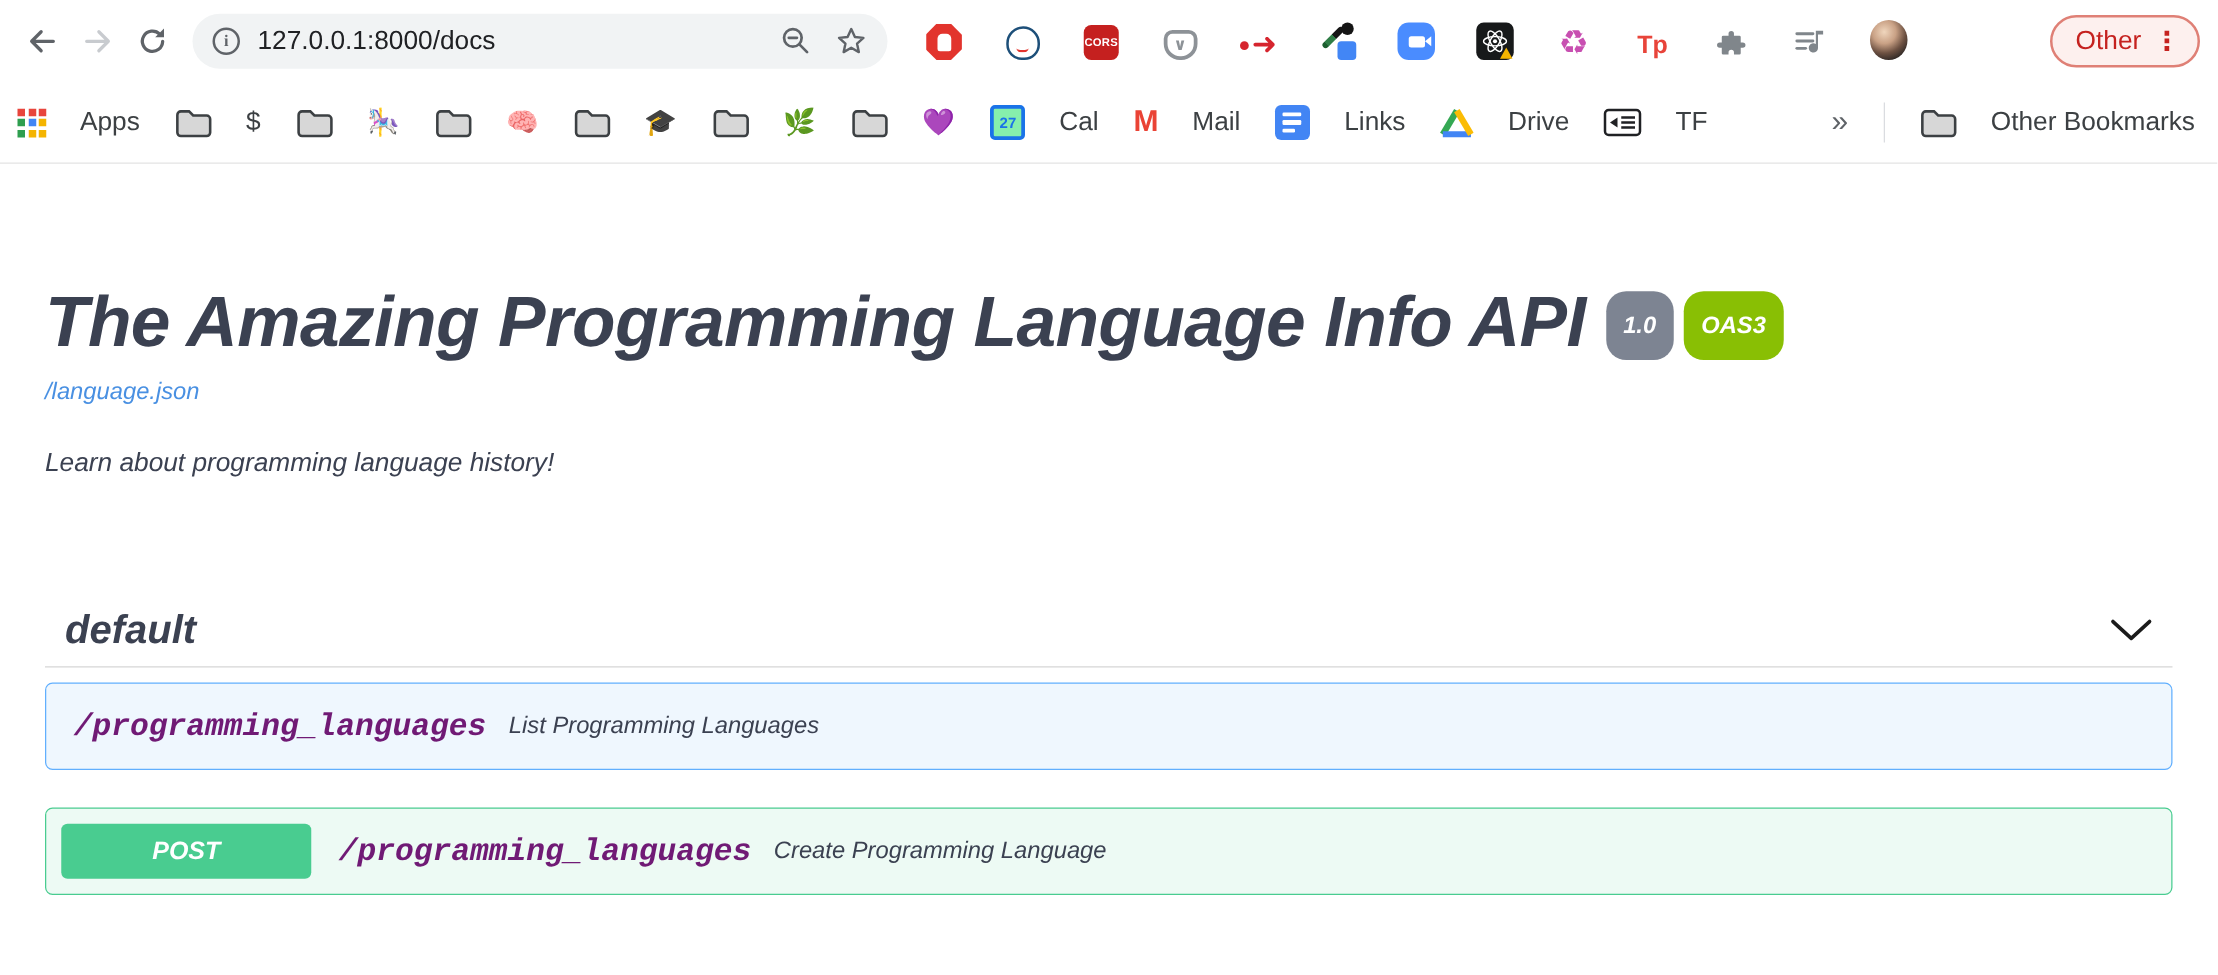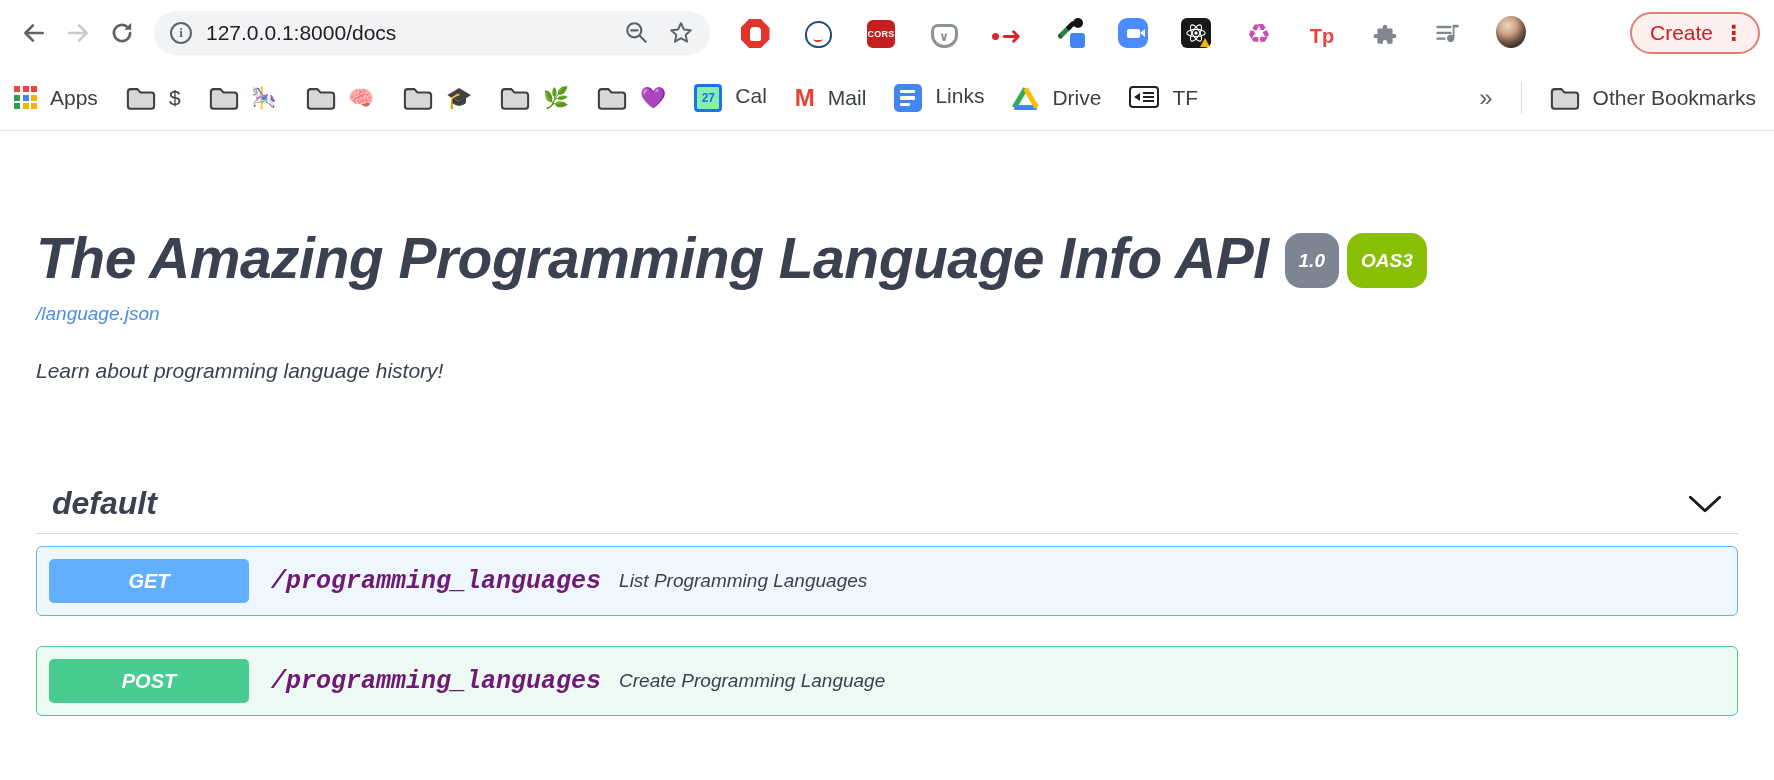--- a/index.html
+++ b/index.html
@@ -52,21 +52,21 @@
   .avatar { width:32px; height:32px; border-radius:50%;
     background:radial-gradient(circle at 38% 30%, #f0d6bd 0%, #c9a185 32%, #6d5142 58%, #221f1f 85%); }
   .update-pill { margin-left:auto; height:42px; border-radius:22px; border:2px solid #df8076; background:#fdf0ee;
     display:flex; align-items:center; padding:0 14px 0 18px; cursor:pointer; }
   .update-pill .lbl { color:#c5221f; font-size:21px; }
   .update-pill .dots { color:#c5221f; font-size:21px; margin-left:10px; font-weight:bold; }
 
   
   .bookmarks { height:65px; display:flex; align-items:center; gap:28px; padding:0 18px 0 14px;
     border-bottom:1px solid #e4e4e4; background:#fff; }
-  .bm { display:flex; gap:13px; cursor:pointer; flex:none; }
+  .bm { display:flex; align-items:center; gap:27px; cursor:pointer; flex:none; }
   .bm .lbl { font-size:21px; color:#3c4043; white-space:nowrap; }
   .apps-grid { display:grid; grid-template-columns:repeat(3,6px); grid-auto-rows:6px; gap:2.5px; }
   .apps-grid i { display:block; }
   .cal-ic { width:28px; height:28px; background:#86efac; border:3px solid #1a73e8; border-radius:4px;
     display:flex; align-items:center; justify-content:center; color:#1a73e8; font-size:12px; font-weight:bold; }
   .gmail-ic { color:#ea4335; font-weight:bold; font-size:24px; line-height:1; font-family:"Liberation Sans",sans-serif; }
   .links-ic { width:28px; height:28px; background:#4285f4; border-radius:5px; display:flex; flex-direction:column;
     justify-content:center; gap:3px; padding-left:6px; }
   .links-ic i { display:block; height:3.5px; background:#fff; border-radius:1px; }
   .links-ic i:nth-child(1){ width:15px; } .links-ic i:nth-child(2){ width:15px; } .links-ic i:nth-child(3){ width:10px; }
@@ -206,21 +206,21 @@
         </g>
         <path d="M16 4h5v2.5h-3.5v9.2a3.2 3.2 0 1 1-1.5-2.7z" fill="#80868b"></path>
       </svg>
     </span>
     <span class="ext">
         <span class="avatar"></span>
       </span>
   </div>
 
   <div class="update-pill">
-    <span class="lbl">Create</span>
+    <span class="lbl">Other</span>
     <span class="dots">⋮</span>
   </div>
 </div>
 
 <div class="bookmarks">
   <span class="bm">
     <span class="apps-grid">
       <i style="background:#e8453c"></i>
         <i style="background:#e8453c"></i>
         <i style="background:#e8453c"></i>
@@ -333,21 +333,20 @@
 
   <div class="tag-section">
     <div class="tag-header">
       <span class="tag-name">default</span>
       <svg width="34" height="18" viewBox="0 0 30 16">
         <polyline points="2,2 15,14 28,2" fill="none" stroke="#1b1b1b" stroke-width="2.6" stroke-linecap="round" stroke-linejoin="round"></polyline>
       </svg>
     </div>
 
     <div class="opblock get">
-      <span class="method-badge">GET</span>
       <span class="op-path">/programming_languages</span>
       <span class="op-summary">List Programming Languages</span>
     </div>
 
     <div class="opblock post">
       <span class="method-badge">POST</span>
       <span class="op-path">/programming_languages</span>
       <span class="op-summary">Create Programming Language</span>
     </div>
   </div>

